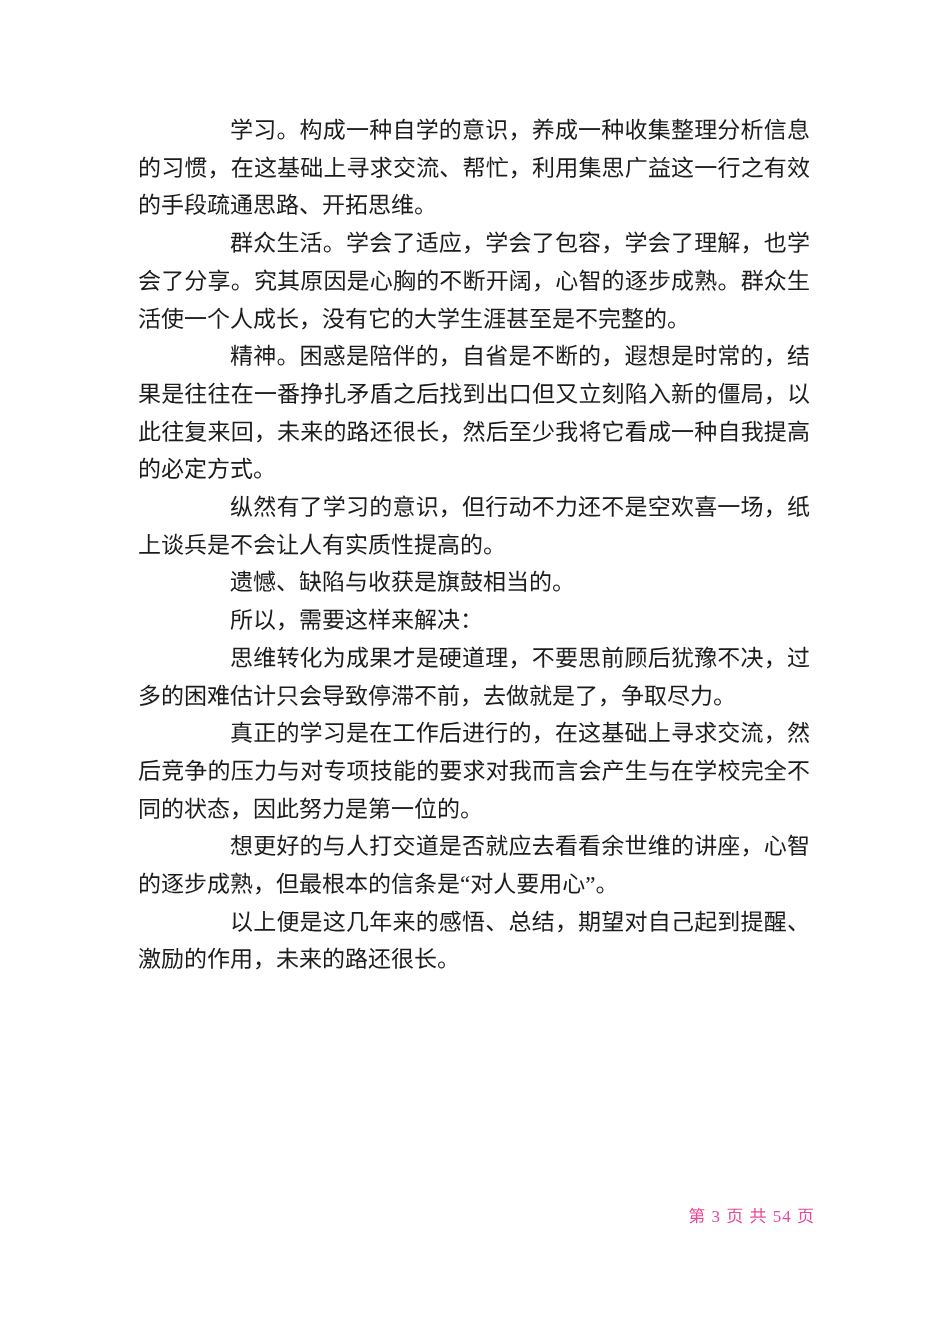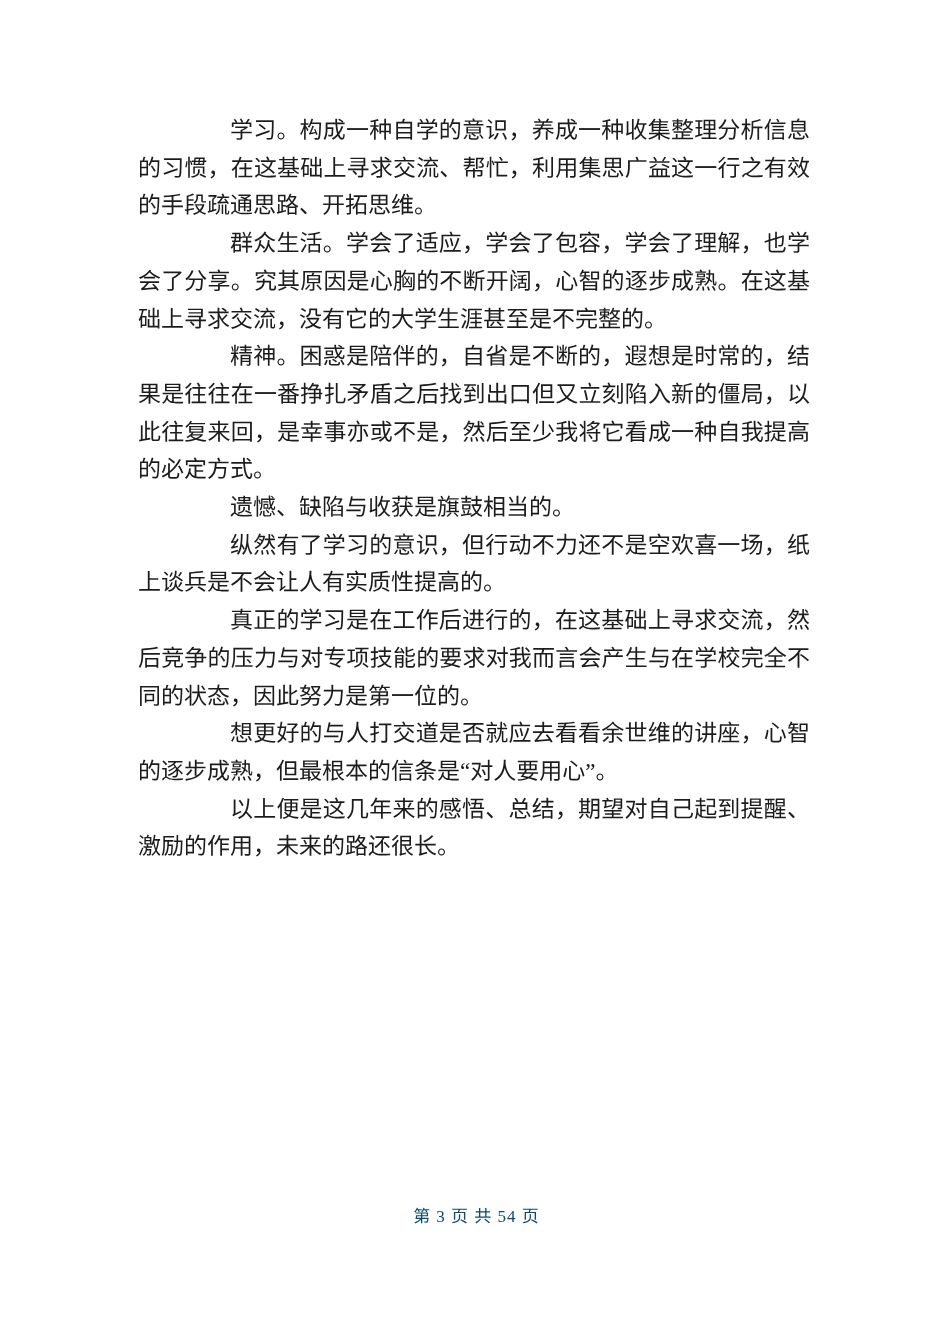--- a/index.html
+++ b/index.html
@@ -39,37 +39,39 @@
   }
   .para.truncated {
     
     text-align-last: justify;
   }
   .page-footer {
     position: absolute;
     top: 1202px;
     left: 138px;
     width: 677px;
-    text-align: center;
+    text-align: right;
     font-size: 17px;
     letter-spacing: 1px;
-    color: #0c4a6e;
+    color: #ec4899;
   }
 </style>
 </head>
 <body>
 
 <div class="page">
 
   <div class="doc-content">
     <p class="para">学习。构成一种自学的意识，养成一种收集整理分析信息的习惯，在这基础上寻求交流、帮忙，利用集思广益这一行之有效的手段疏通思路、开拓思维。</p>
-    <p class="para">群众生活。学会了适应，学会了包容，学会了理解，也学会了分享。究其原因是心胸的不断开阔，心智的逐步成熟。在这基础上寻求交流，没有它的大学生涯甚至是不完整的。</p>
-    <p class="para">精神。困惑是陪伴的，自省是不断的，遐想是时常的，结果是往往在一番挣扎矛盾之后找到出口但又立刻陷入新的僵局，以此往复来回，是幸事亦或不是，然后至少我将它看成一种自我提高的必定方式。</p>
+    <p class="para">群众生活。学会了适应，学会了包容，学会了理解，也学会了分享。究其原因是心胸的不断开阔，心智的逐步成熟。群众生活使一个人成长，没有它的大学生涯甚至是不完整的。</p>
+    <p class="para">精神。困惑是陪伴的，自省是不断的，遐想是时常的，结果是往往在一番挣扎矛盾之后找到出口但又立刻陷入新的僵局，以此往复来回，未来的路还很长，然后至少我将它看成一种自我提高的必定方式。</p>
+    <p class="para">纵然有了学习的意识，但行动不力还不是空欢喜一场，纸上谈兵是不会让人有实质性提高的。</p>
     <p class="para">遗憾、缺陷与收获是旗鼓相当的。</p>
-    <p class="para">纵然有了学习的意识，但行动不力还不是空欢喜一场，纸上谈兵是不会让人有实质性提高的。</p>
+    <p class="para">所以，需要这样来解决：</p>
+    <p class="para">思维转化为成果才是硬道理，不要思前顾后犹豫不决，过多的困难估计只会导致停滞不前，去做就是了，争取尽力。</p>
     <p class="para">真正的学习是在工作后进行的，在这基础上寻求交流，然后竞争的压力与对专项技能的要求对我而言会产生与在学校完全不同的状态，因此努力是第一位的。</p>
     <p class="para">想更好的与人打交道是否就应去看看余世维的讲座，心智的逐步成熟，但最根本的信条是“对人要用心”。</p>
     <p class="para">以上便是这几年来的感悟、总结，期望对自己起到提醒、激励的作用，未来的路还很长。</p>
   </div>
 
   <div class="page-footer">
     <span>第 3 页 共 54 页</span>
   </div>
 
 </div>

